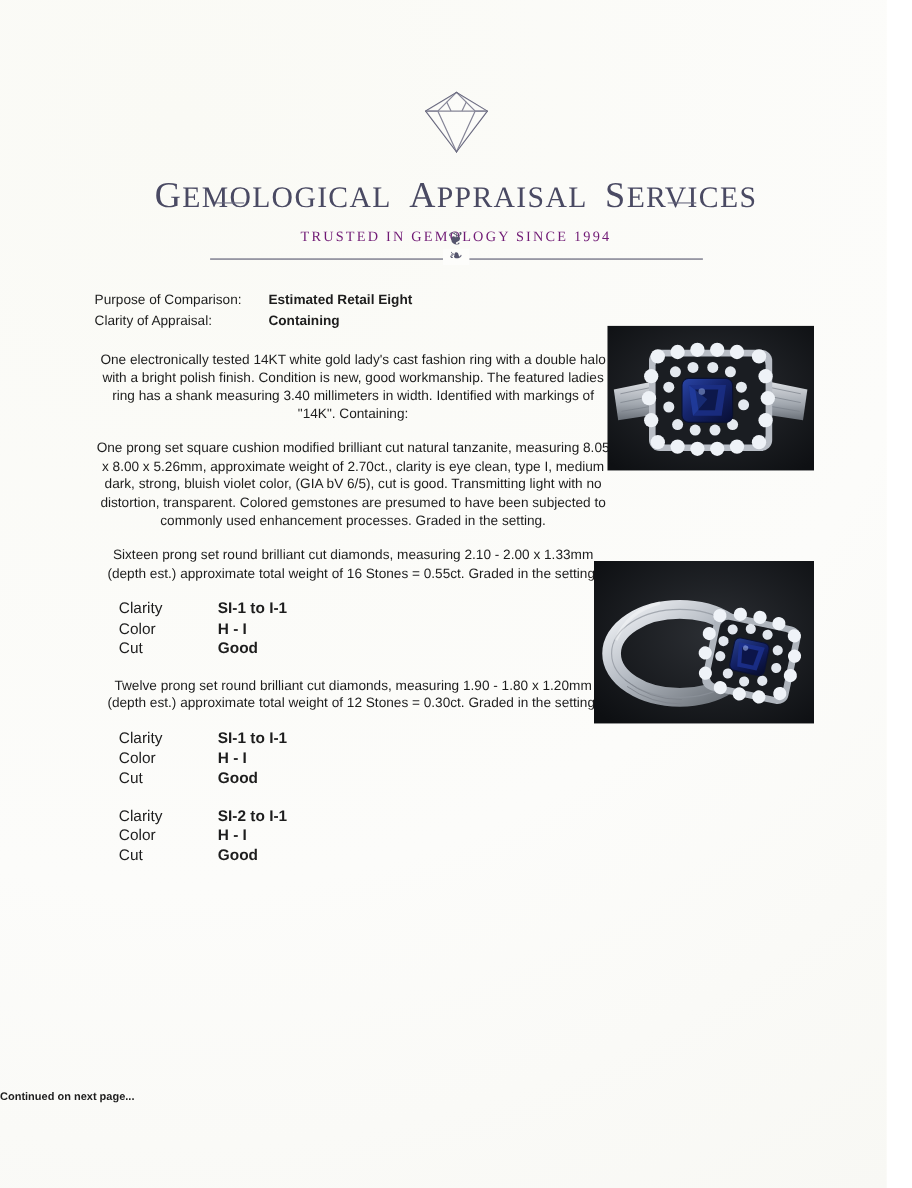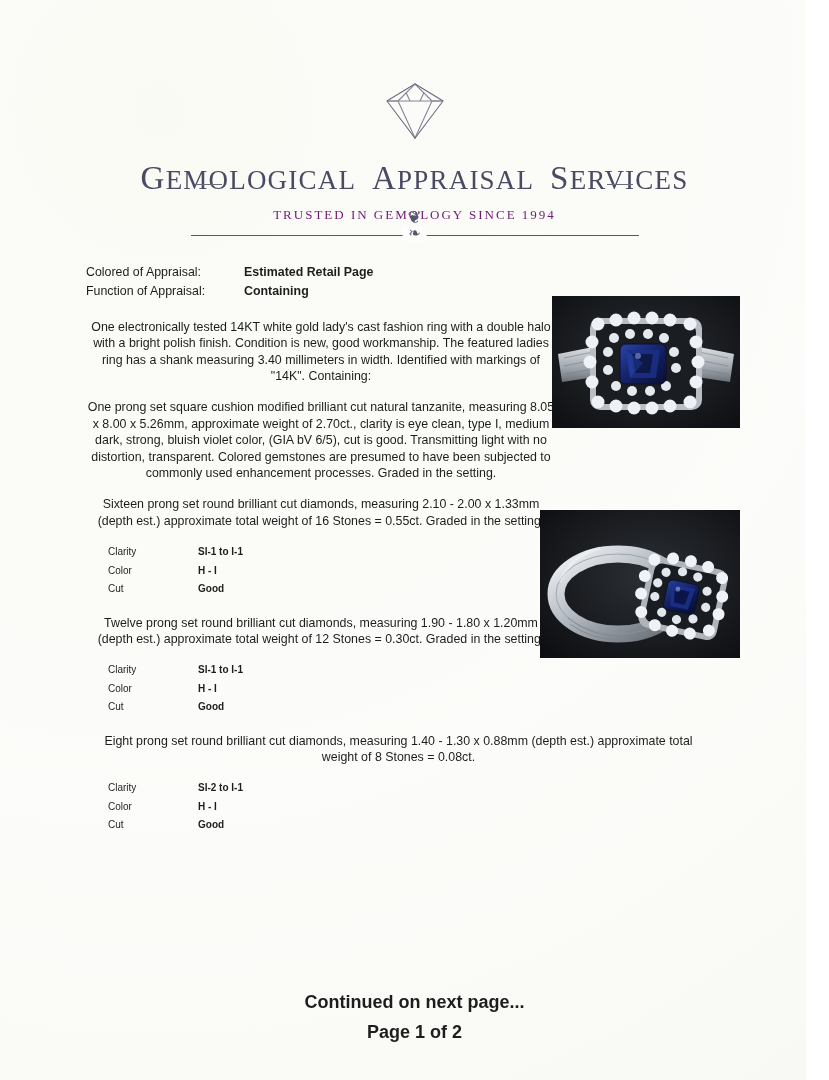--- a/index.html
+++ b/index.html
@@ -138,33 +138,33 @@
     text-align: center;
   }
   .para.wide { max-width: 625px; }
 
   .spec-table {
     border-collapse: collapse;
     margin: 0 0 15px 22px;
   }
   .spec-table td {
     padding: 0 0 2px 0;
-    font-size: 10px;
+    font-size: 14px;
   }
   .spec-key { width: 90px; }
   .spec-val { font-weight: bold; }
 
   
   .footer {
     position: absolute;
     left: 0;
     width: 829px;
-    text-align: center;
+    text-align: left;
     font-weight: bold;
-    font-size: 18px;
+    font-size: 10px;
   }
   .footer-continued { top: 992px; }
   .footer-page { top: 1022px; }
 
   
   .photo {
     position: absolute;
     overflow: hidden;
   }
   .photo-top {
@@ -216,25 +216,25 @@
       <div class="divider-line"></div>
       <div class="flourish">❧</div>
     </div>
   </div>
 
   <div class="body">
 
     <table class="meta-table">
       <tbody>
           <tr>
-        <td class="meta-label">Colored of Appraisal:</td>
-        <td class="meta-value">Estimated Retail Page</td>
-      </tr>
-      <tr>
-        <td class="meta-label">Function of Appraisal:</td>
+        <td class="meta-label">Purpose of Comparison:</td>
+        <td class="meta-value">Estimated Retail Eight</td>
+      </tr>
+      <tr>
+        <td class="meta-label">Clarity of Appraisal:</td>
         <td class="meta-value">Containing</td>
       </tr>
     </tbody>
       </table>
 
     <p class="para">One electronically tested 14KT white gold lady's cast fashion ring with a double halo with a bright polish finish. Condition is new, good workmanship. The featured ladies ring has a shank measuring 3.40 millimeters in width. Identified with markings of "14K".  Containing:</p>
 
     <p class="para">One prong set square cushion modified brilliant cut natural tanzanite, measuring 8.05 x 8.00 x 5.26mm, approximate weight of 2.70ct., clarity is eye clean, type I, medium dark, strong, bluish violet color, (GIA bV 6/5), cut is good. Transmitting light with no distortion, transparent. Colored gemstones are presumed to have been subjected to commonly used enhancement processes. Graded in the setting.</p>
 
     <p class="para">Sixteen prong set round brilliant cut diamonds, measuring 2.10 - 2.00 x 1.33mm (depth est.) approximate total weight of 16 Stones = 0.55ct. Graded in the setting.</p>
@@ -268,21 +268,20 @@
         <td class="spec-key">Color</td>
         <td class="spec-val">H - I</td>
       </tr>
       <tr>
         <td class="spec-key">Cut</td>
         <td class="spec-val">Good</td>
       </tr>
     </tbody>
       </table>
 
-    <p class="para wide">Eight prong set round brilliant cut diamonds, measuring 1.40 - 1.30 x 0.88mm (depth est.) approximate total weight of 8 Stones = 0.08ct.</p>
 
     <table class="spec-table">
       <tbody>
           <tr>
         <td class="spec-key">Clarity</td>
         <td class="spec-val">SI-2 to I-1</td>
       </tr>
       <tr>
         <td class="spec-key">Color</td>
         <td class="spec-val">H - I</td>
@@ -434,14 +433,13 @@
         </g>
         <rect x="16" y="14" width="32" height="30" rx="5" fill="url(#gemBot)" stroke="#0b1234" stroke-width="1"></rect>
         <path d="M20 18 L44 18 L41 40 L23 40 Z" fill="#1d3291" opacity="0.8"></path>
         <path d="M24 22 L39 22 L37 36 L26 36 Z" fill="#0b1343" opacity="0.9"></path>
         <circle cx="27" cy="22" r="2.4" fill="#a9bdf5" opacity="0.55"></circle>
       </g>
     </svg>
   </div>
 
   <div class="footer footer-continued">Continued on next page...</div>
-  <div class="footer footer-page">Page 1 of 2</div>
 </div>
 
 </body></html>

